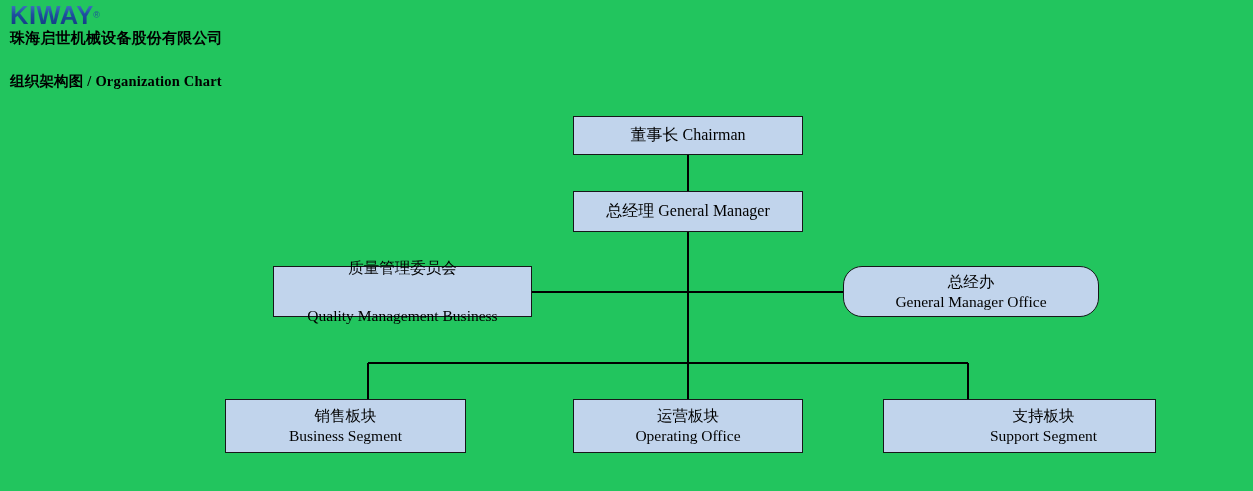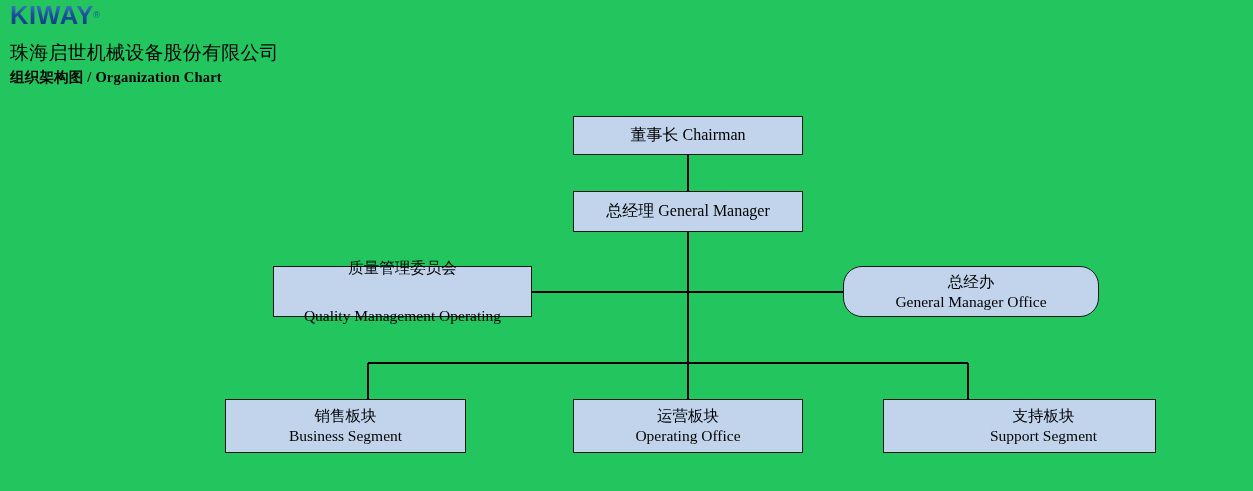--- a/index.html
+++ b/index.html
@@ -47,30 +47,30 @@
     transform-origin: left center;
   }
   #logo-reg {
     font-family: "Liberation Sans", "DejaVu Sans", sans-serif;
     font-size: 9px;
     color: #1d4f9e;
     vertical-align: super;
     margin-left: 1px;
   }
   #company-name {
-    font-weight: normal;
-    font-size: 19px;
-    margin-top: 12px;
+    font-weight: bold;
+    font-size: 15px;
+    margin-top: 1px;
     letter-spacing: 0.2px;
     white-space: nowrap;
   }
   #chart-title-line {
     font-weight: bold;
     font-size: 14.5px;
-    margin-top: 2px;
+    margin-top: 24px;
     letter-spacing: 0.2px;
     white-space: nowrap;
   }
 
   
   #chart-area {
     position: absolute;
     left: 0;
     top: 0;
     width: 1253px;
@@ -137,21 +137,21 @@
     <div class="node single" style="left:573px; top:116px; width:230px; height:39px;">
       <span class="ln">董事长 Chairman</span>
     </div>
 
     <div class="node single" style="left:573px; top:191px; width:230px; height:41px;">
       <span class="ln">总经理 General Manager</span>
     </div>
 
     <div class="node" style="left:273px; top:266px; width:259px; height:51px;gap:28px;">
       <span class="ln">质量管理委员会</span>
-      <span class="ln">Quality Management Operating</span>
+      <span class="ln">Quality Management Business</span>
     </div>
 
     <div class="node" style="left:843px; top:266px; width:256px; height:51px;border-radius:19px;">
       <span class="ln">总经办</span>
       <span class="ln">General Manager Office</span>
     </div>
 
     <div class="node" style="left:225px; top:399px; width:241px; height:54px;">
       <span class="ln">销售板块</span>
       <span class="ln">Business Segment</span>

